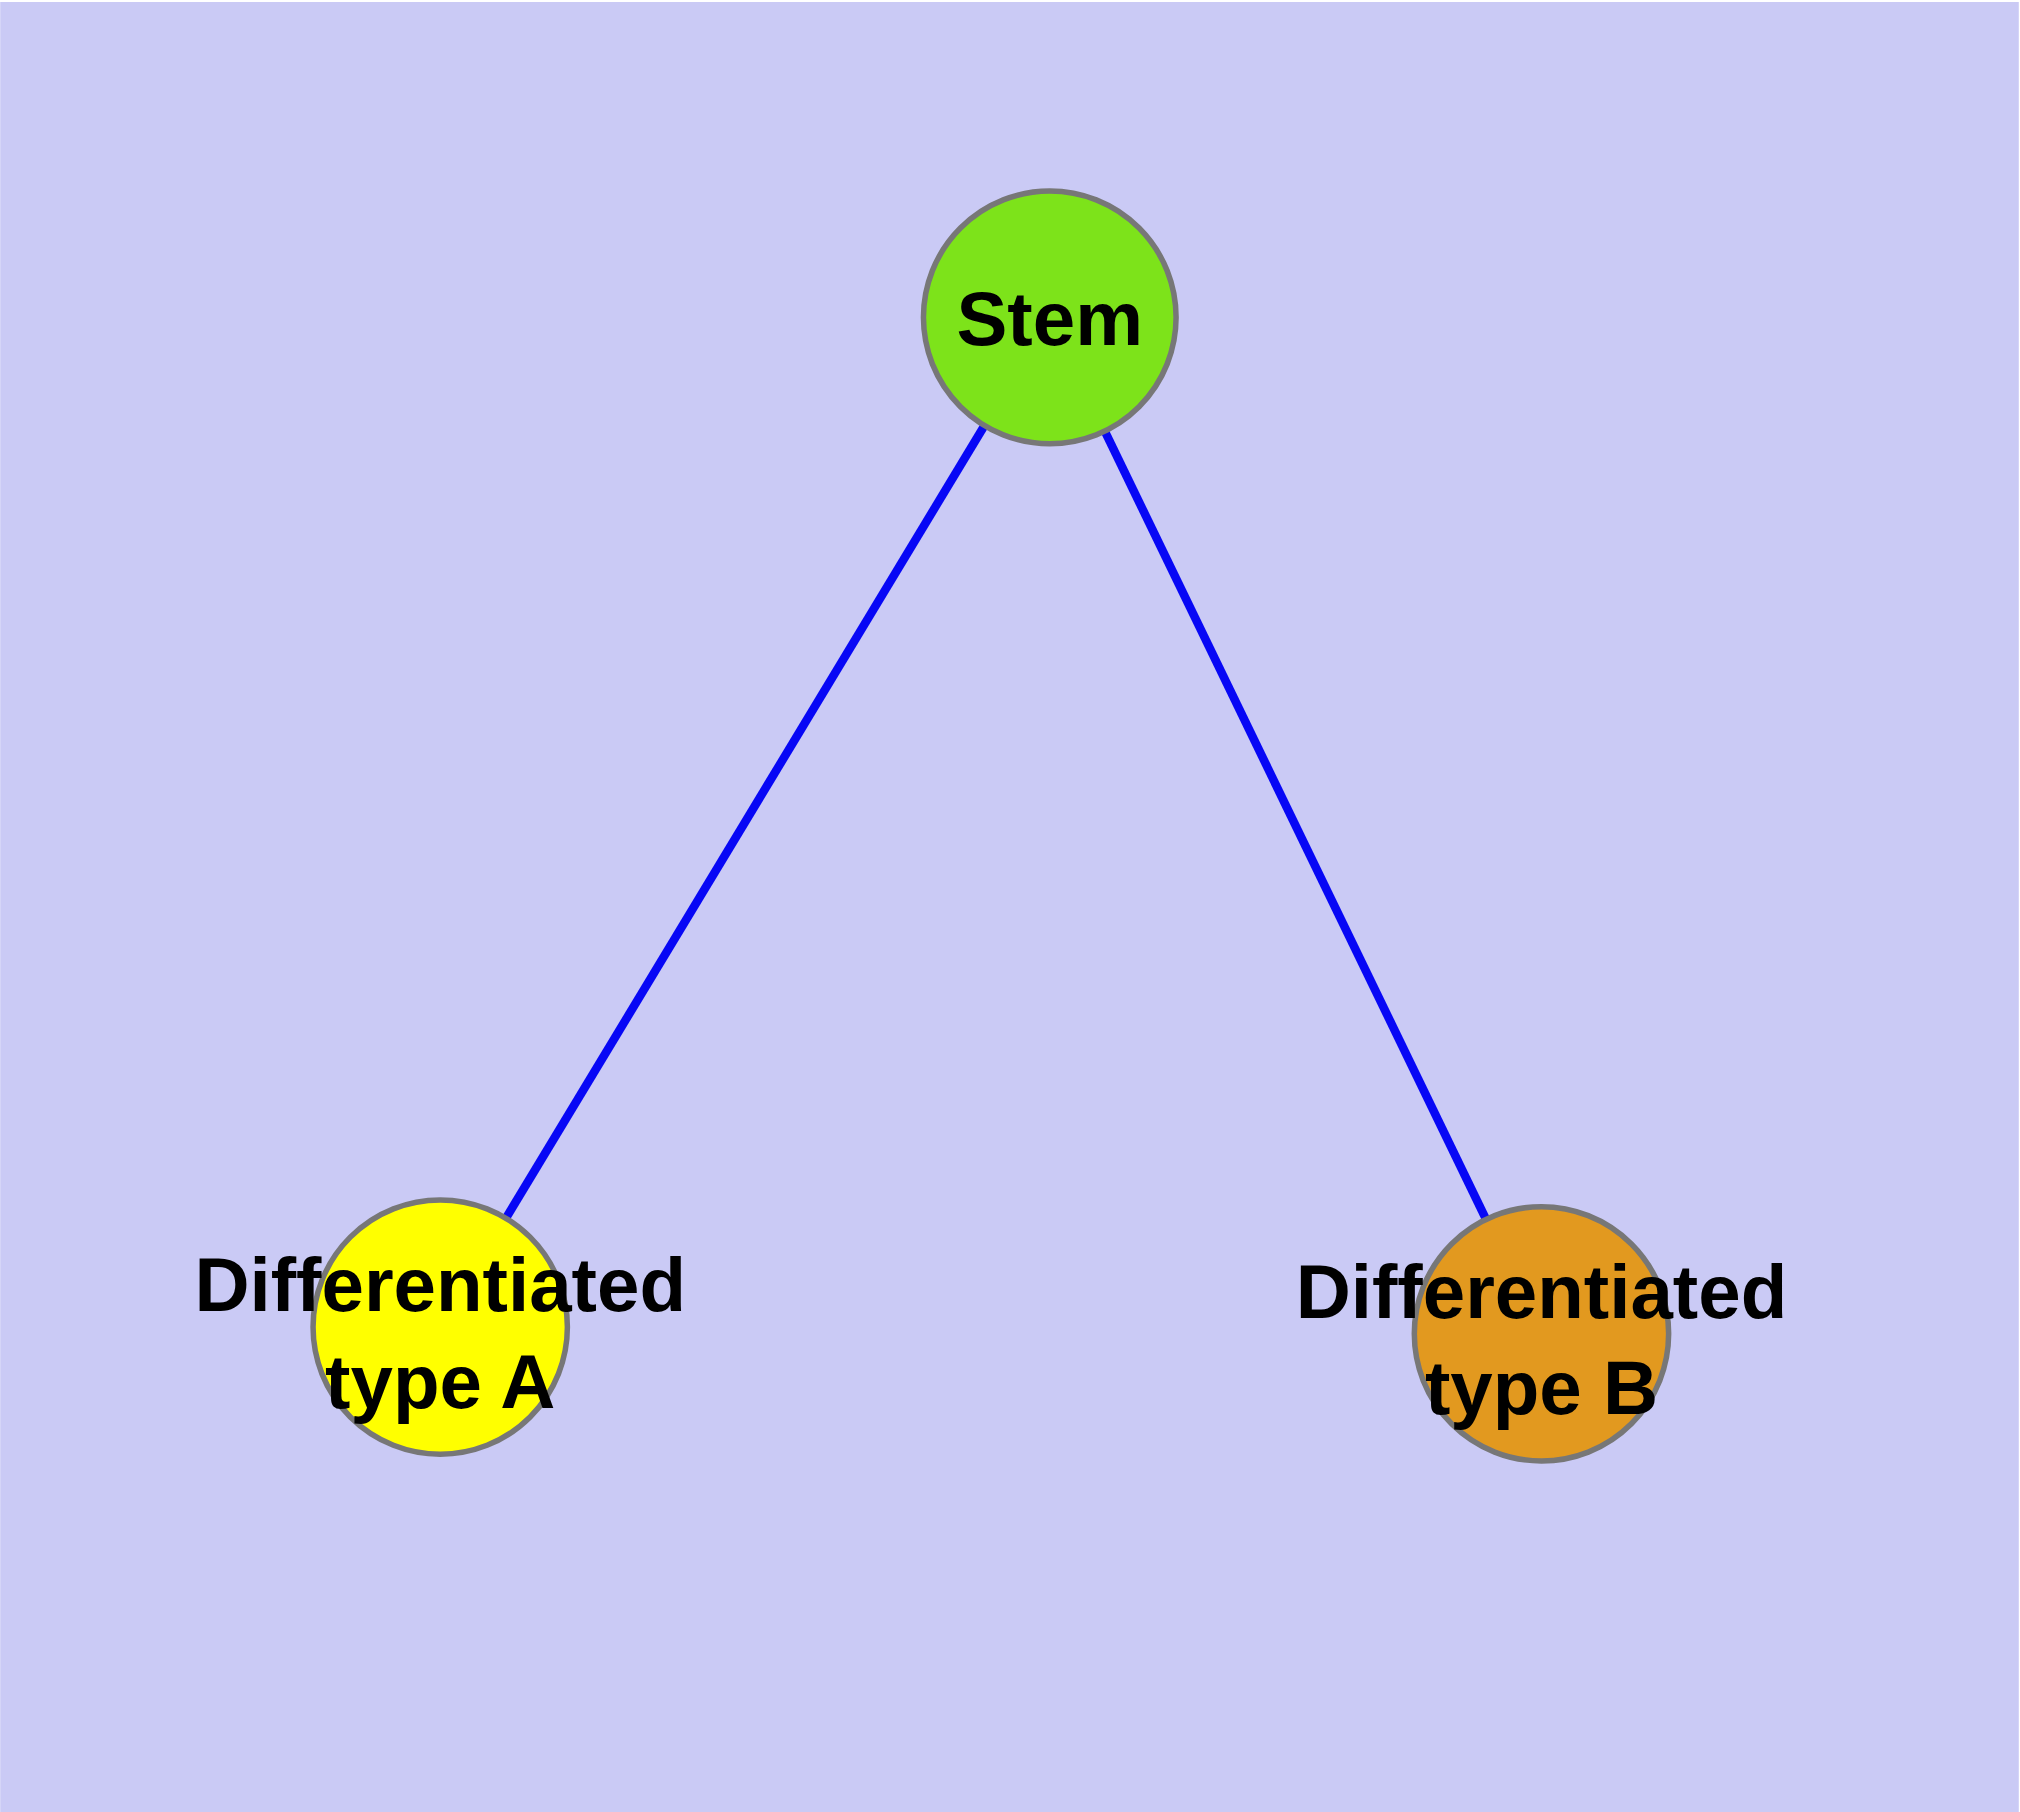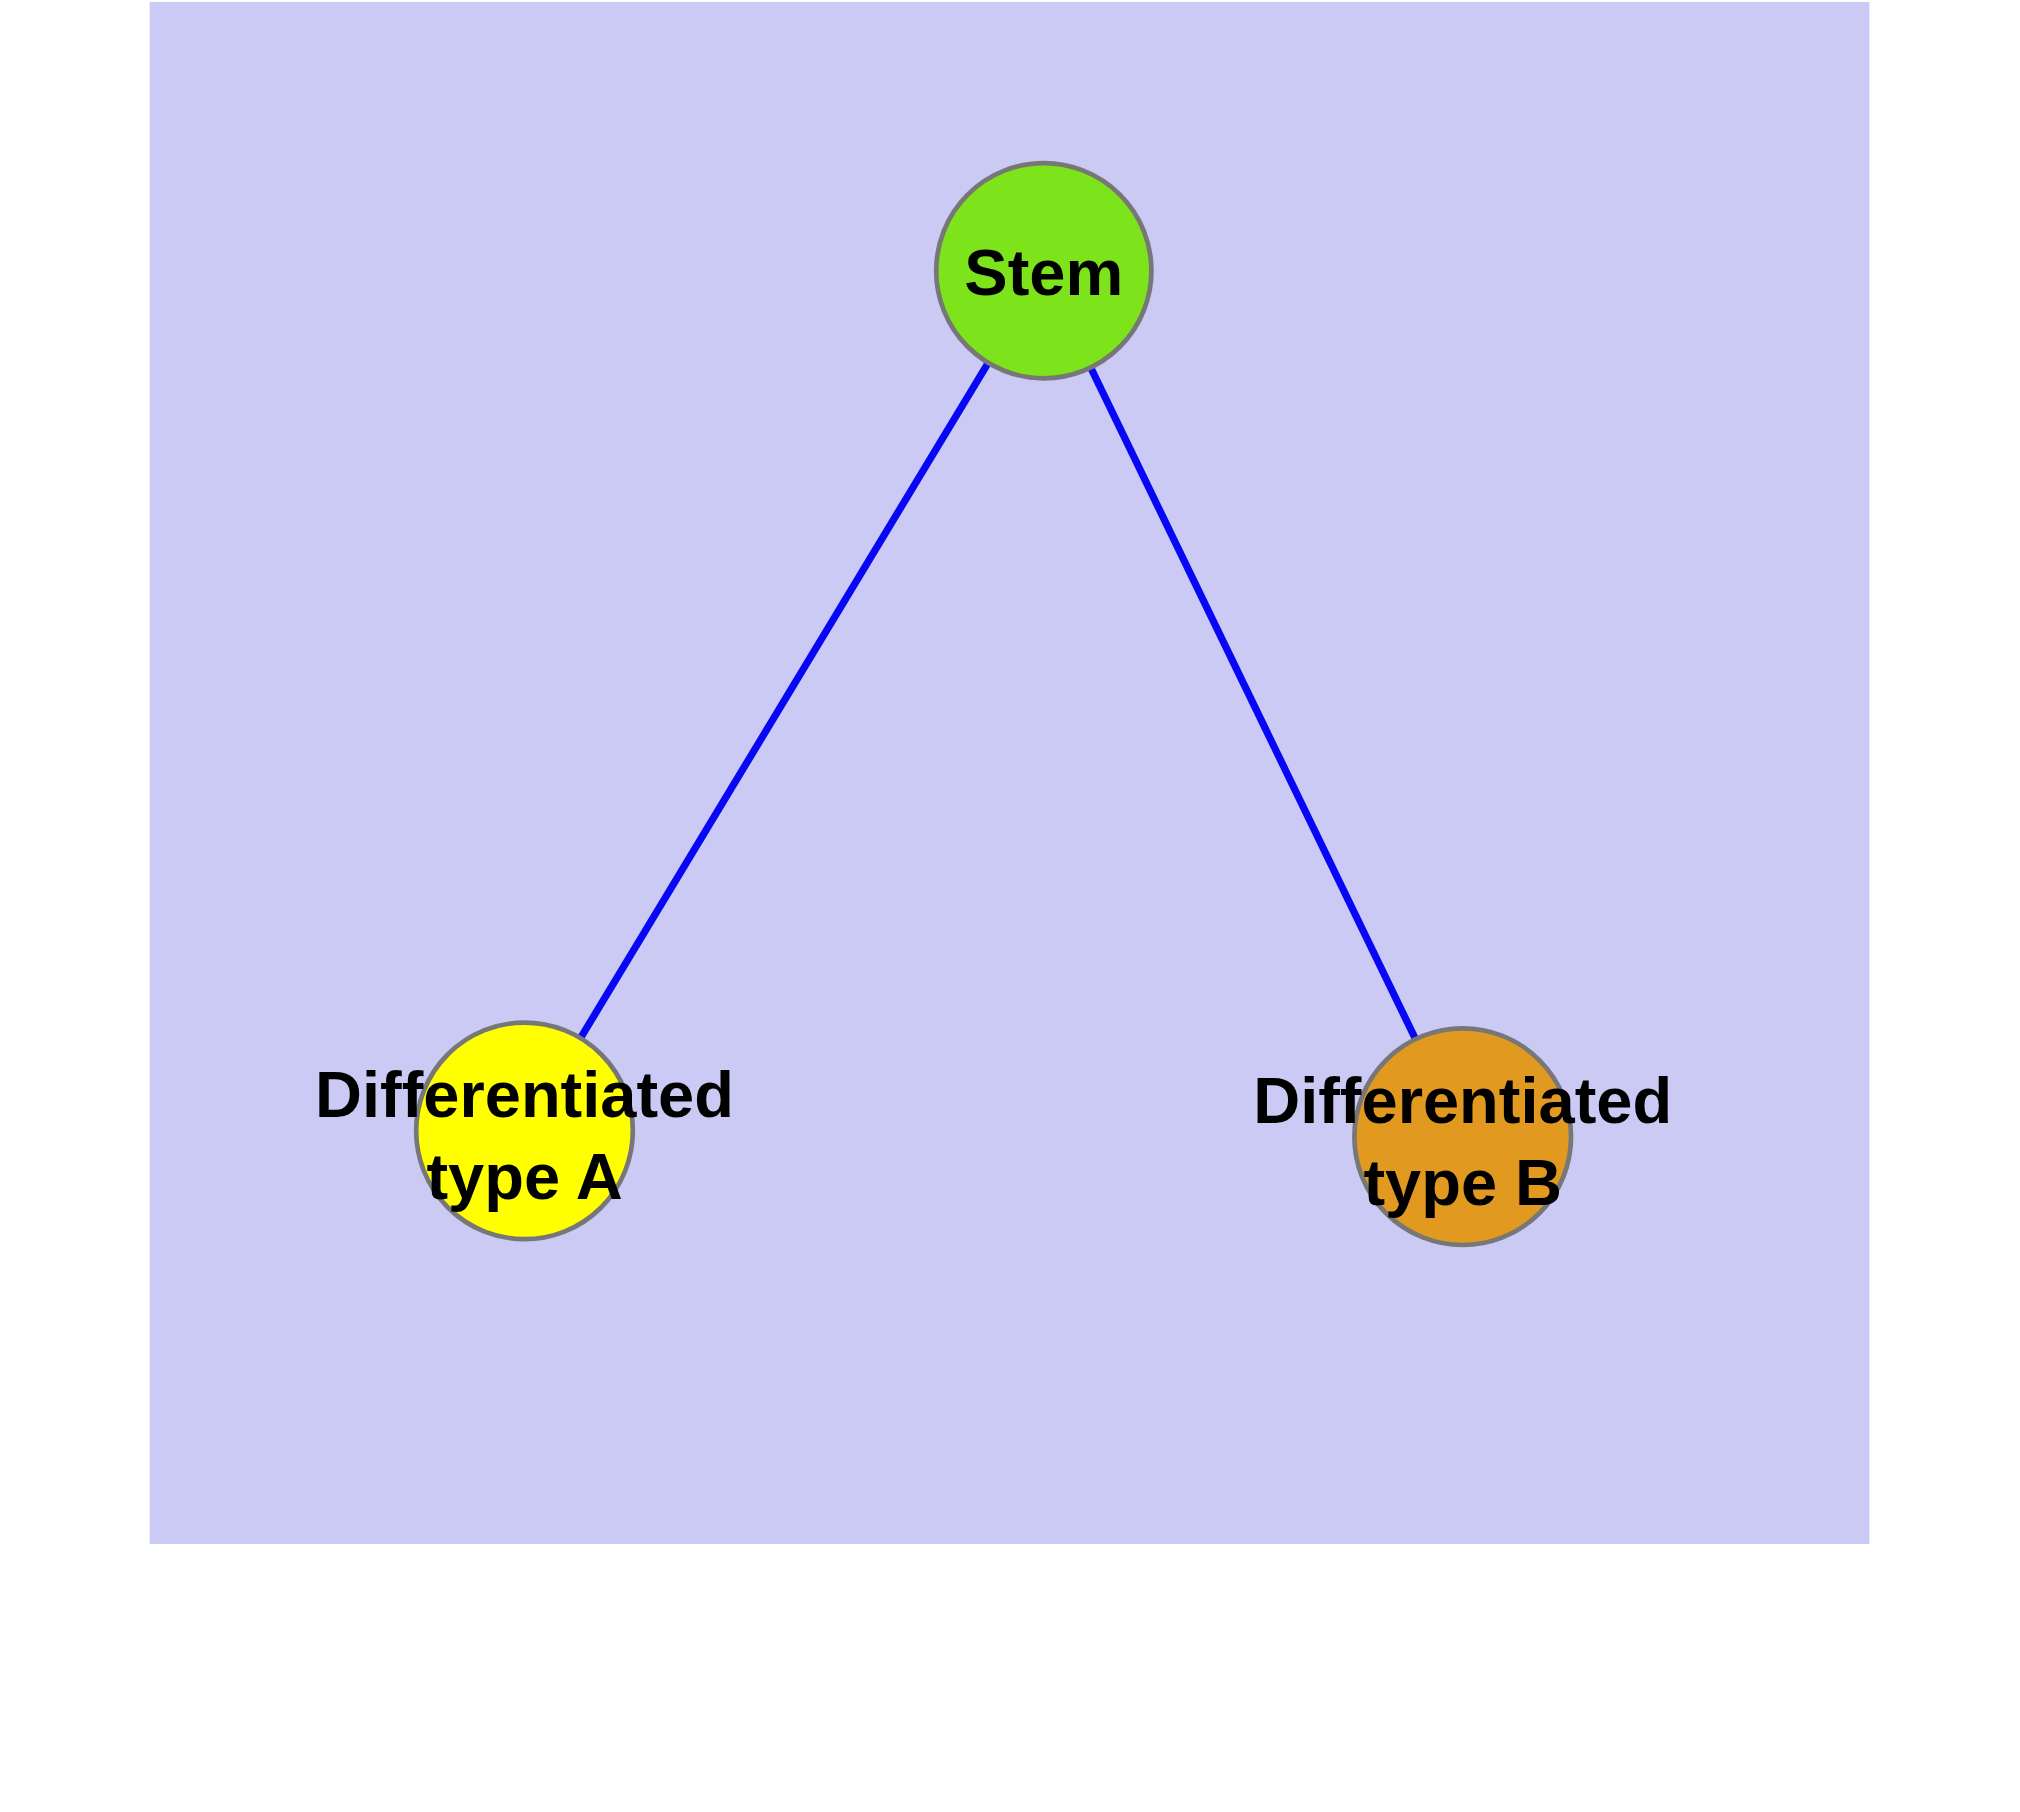--- a/index.html
+++ b/index.html
@@ -4,21 +4,21 @@
 <style>
   html, body {
     margin: 0;
     padding: 0;
     background: #ffffff;
     font-family: "Liberation Sans", sans-serif;
   }
   .page {
     position: relative;
     width: 2021px;
-    height: 1544px;
+    height: 1812px;
     box-sizing: border-box;
     border-top: 2.5px solid #ffffff;
     border-right: 2.5px solid #ffffff;
     overflow: hidden;
   }
   svg.graph {
     display: block;
     width: 100%;
     height: 100%;
   }

